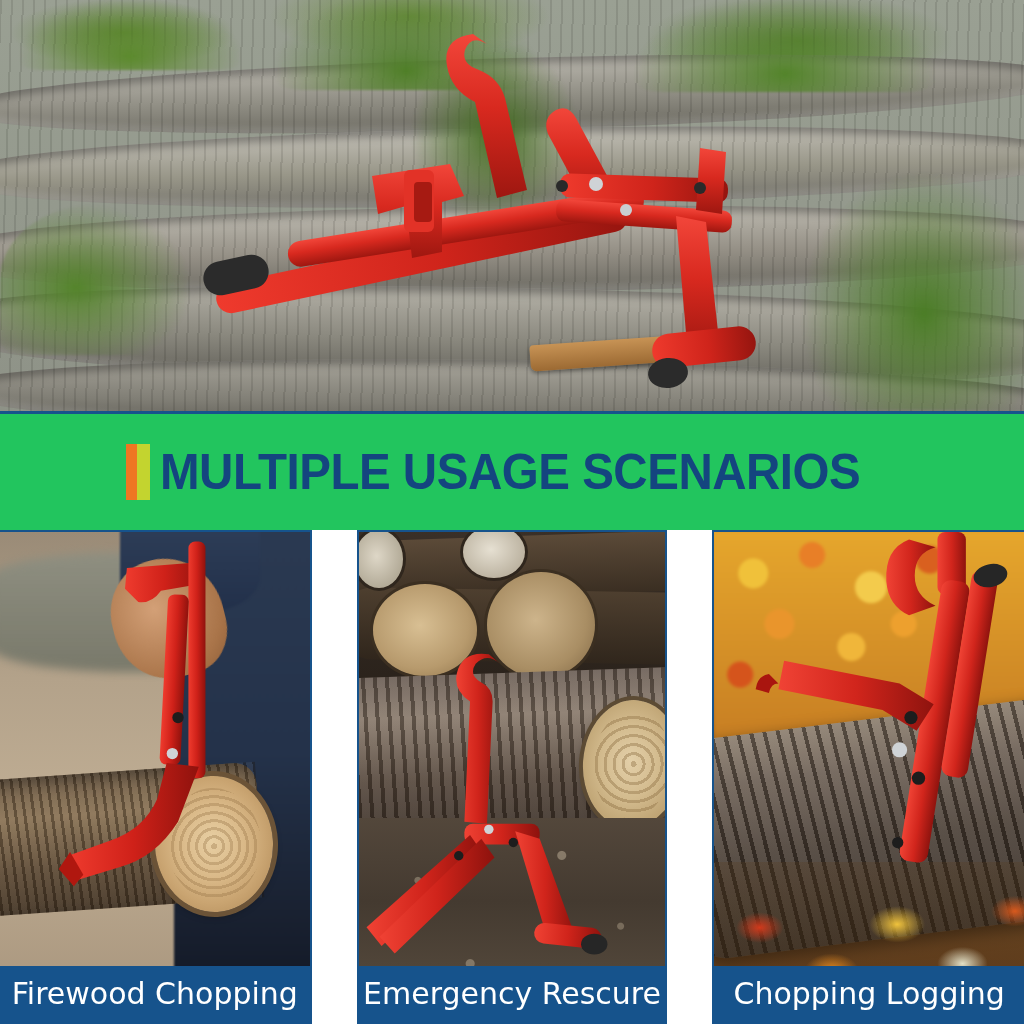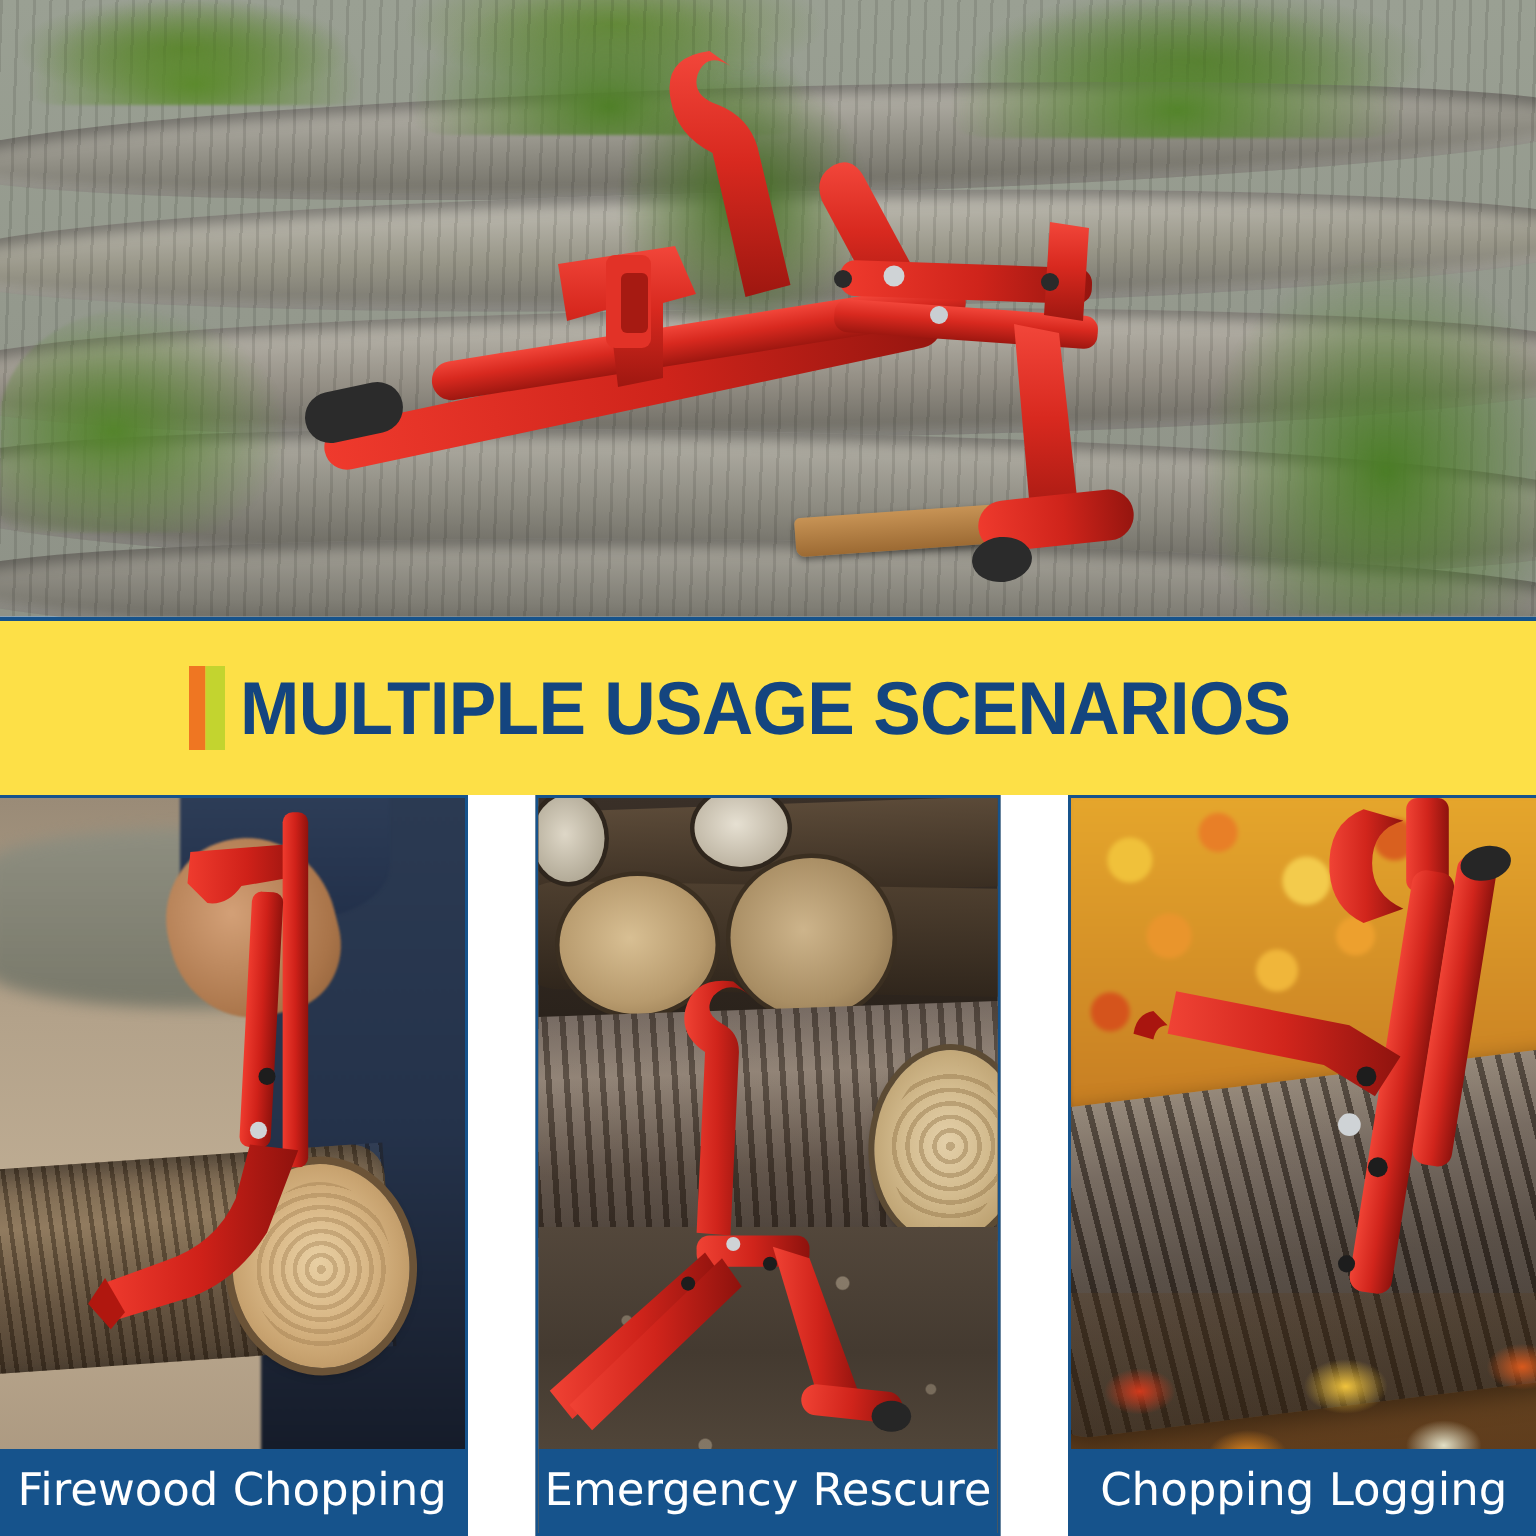--- a/index.html
+++ b/index.html
@@ -84,21 +84,21 @@
 
   
   .tool-hero { position: absolute; left: 0; top: 0; width: 1024px; height: 414px; }
 
   
   .title-band {
     position: absolute;
     left: 0; top: 414px;
     width: 1024px;
     height: 116px;
-    background: #fde047;
+    background: #22c55e;
     display: flex;
     align-items: center;
     justify-content: center;
   }
   .title-wrap {
     display: flex;
     align-items: stretch;
     height: 56px;
   }
   .accent-bars { display: flex; height: 56px; margin-right: 10px; }

